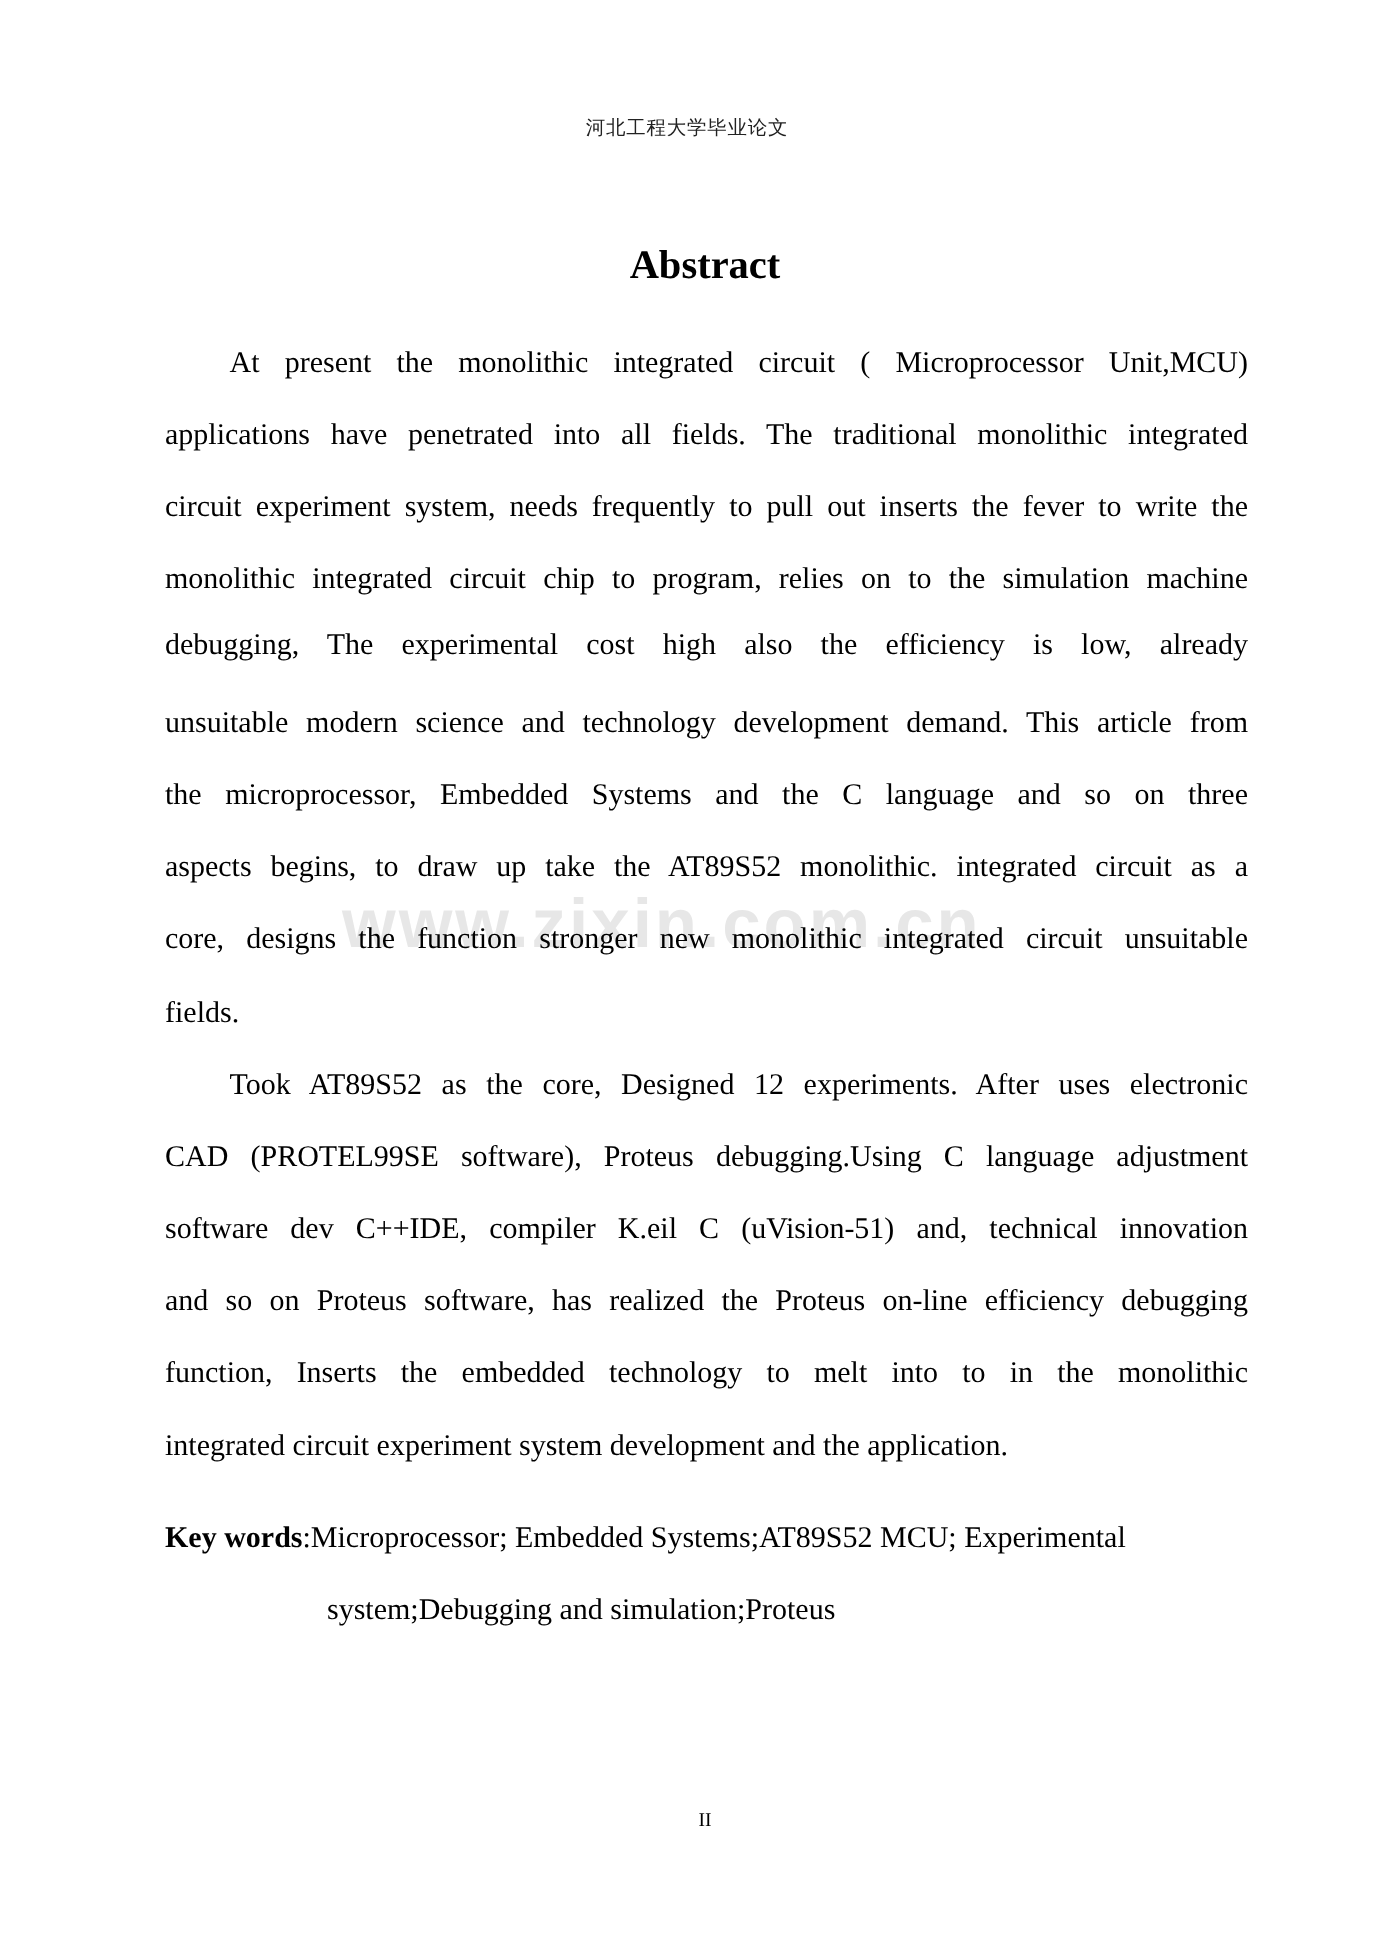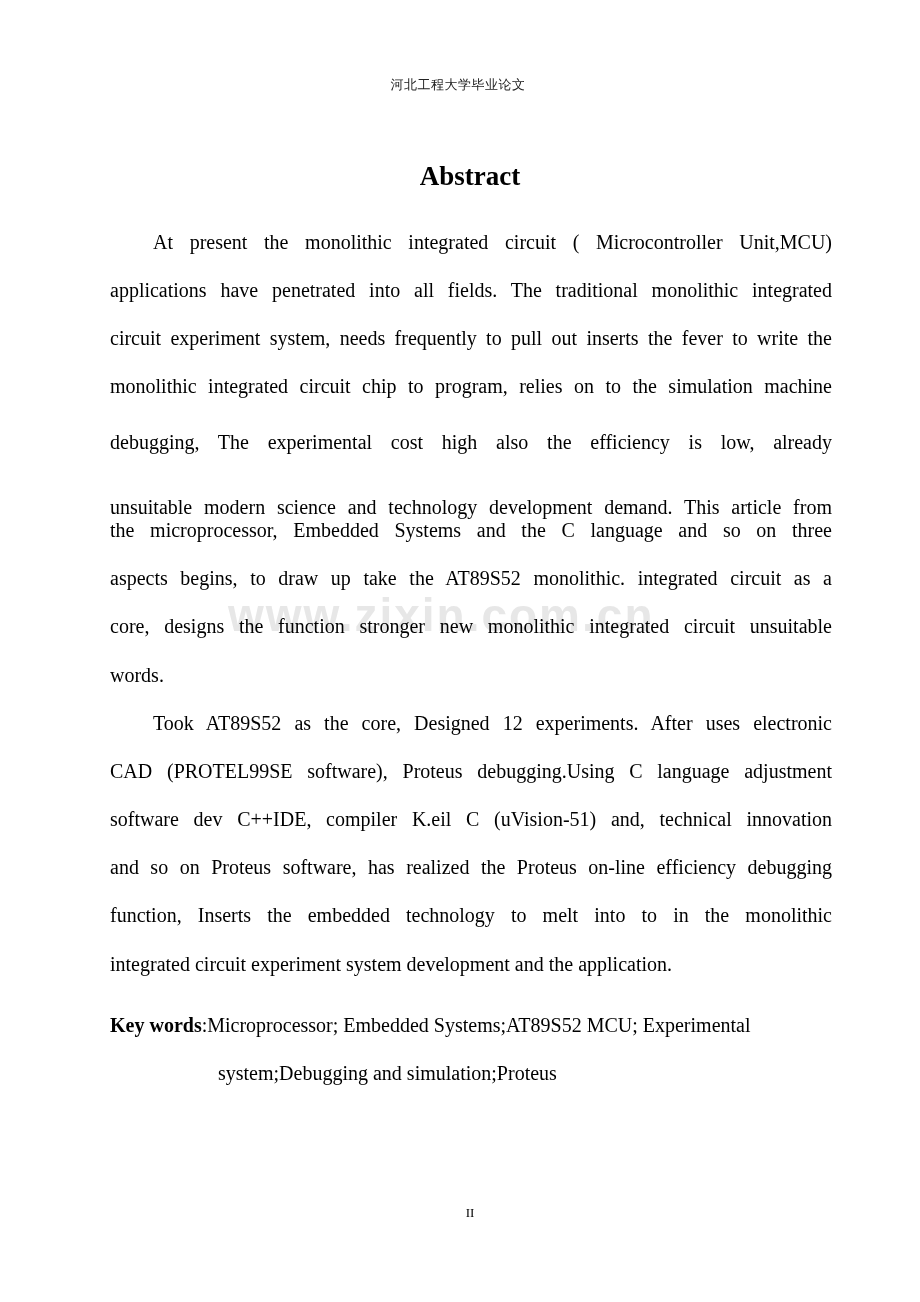--- a/index.html
+++ b/index.html
@@ -95,30 +95,30 @@
 </head>
 <body>
 
 <div class="header">河北工程大学毕业论文</div>
 
 <div class="title">Abstract</div>
 
 <div class="watermark">www.zixin.com.cn</div>
 
 <div>
-  <div class="line indent" style="top:229px">At present the monolithic integrated circuit ( Microcontroller Unit,MCU)</div>
+  <div class="line indent" style="top:229px">At present the monolithic integrated circuit ( Microprocessor Unit,MCU)</div>
   <div class="line" style="top:277px">applications have penetrated into all fields. The traditional monolithic integrated</div>
   <div class="line" style="top:325px">circuit experiment system, needs frequently to pull out inserts the fever to write the</div>
   <div class="line" style="top:373px">monolithic integrated circuit chip to program, relies on to the simulation machine</div>
-  <div class="line" style="top:429px">debugging, The experimental cost high also the efficiency is low, already</div>
-  <div class="line" style="top:494px">unsuitable modern science and technology development demand. This article from</div>
+  <div class="line" style="top:417px">debugging, The experimental cost high also the efficiency is low, already</div>
+  <div class="line" style="top:469px">unsuitable modern science and technology development demand. This article from</div>
   <div class="line" style="top:517px">the microprocessor, Embedded Systems and the C language and so on three</div>
   <div class="line" style="top:565px">aspects begins, to draw up take the AT89S52 monolithic. integrated circuit as a</div>
   <div class="line" style="top:613px">core, designs the function stronger new monolithic integrated circuit unsuitable</div>
-  <div class="line last" style="top:662px">words.</div>
+  <div class="line last" style="top:662px">fields.</div>
 </div>
 
 <div>
   <div class="line indent" style="top:710px">Took AT89S52 as the core, Designed 12 experiments. After uses electronic</div>
   <div class="line" style="top:758px">CAD (PROTEL99SE software), Proteus debugging.Using C language adjustment</div>
   <div class="line" style="top:806px">software dev C++IDE, compiler K.eil C (uVision-51) and, technical innovation</div>
   <div class="line" style="top:854px">and so on Proteus software, has realized the Proteus on-line efficiency debugging</div>
   <div class="line" style="top:902px">function, Inserts the embedded technology to melt into to in the monolithic</div>
   <div class="line last" style="top:951px">integrated circuit experiment system development and the application.</div>
 </div>

